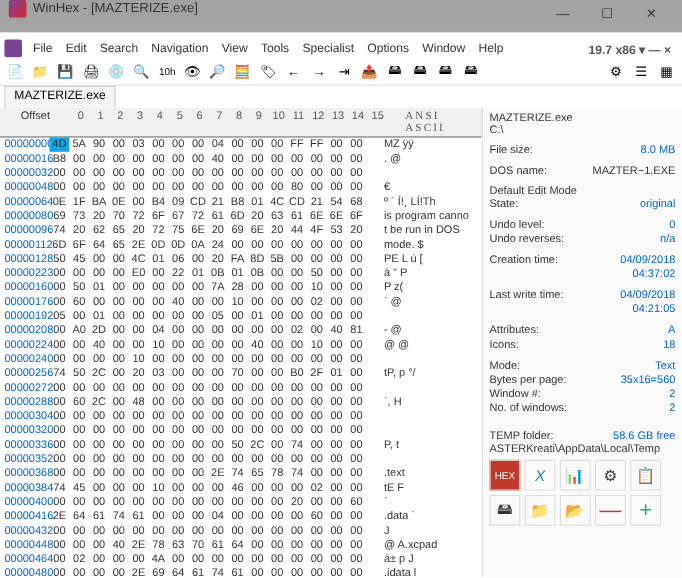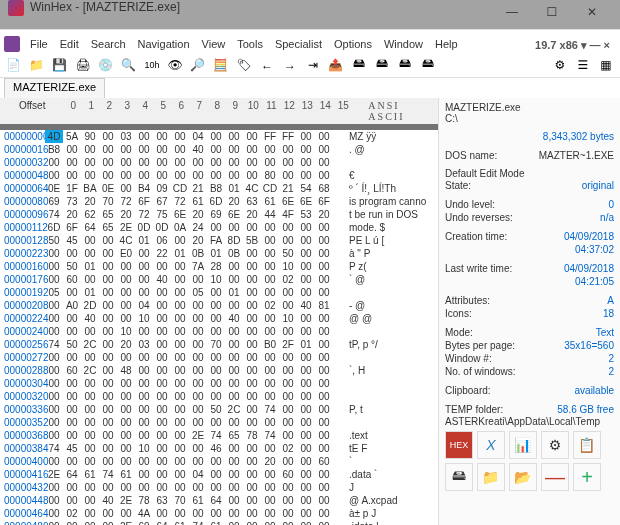--- a/index.html
+++ b/index.html
@@ -11,21 +11,21 @@
 .winbtn div { width:40px; height:24px; display:flex; align-items:center; justify-content:center; font-size:12px; color:#333; }
 .menubar { height:22px; display:flex; align-items:flex-end; padding:0 4px; gap:0; }
 .menubar .menu { padding:2px 6px; font-size:11px; color:#333; }
 .menubar .menu-icon { width:16px; height:16px; background:#7b4397; border-radius:2px; margin-right:4px; }
 .menubar .version { margin-left:auto; font-size:11px; color:#555; padding-right:6px;font-weight:bold; }
 .toolbar { height:26px; display:flex; align-items:center; padding:0 4px; gap:3px; border-bottom:1px solid #e0e0e0; }
 .tbtn { width:20px; height:20px; display:flex; align-items:center; justify-content:center; font-size:12px; }
 .tab { height:20px; background:#f5f5f5; border:1px solid #ccc; border-bottom:none; padding:2px 8px; font-size:11px; display:inline-block; margin-left:4px; }
 .main { display:flex; height:calc(525px - 30px - 22px - 26px - 20px); }
 .hexpane { flex:1; overflow:hidden; font-family:Consolas,monospace; font-size:10px; color:#333; }
-.hexhdr { display:flex; background:#f0f0f0; padding:2px 0; border-bottom:6px solid #737373; }
+.hexhdr { display:flex; background:#f0f0f0; padding:2px 0; border-bottom:1px solid #737373; }
 .offcol { width:66px; text-align:center; color:#333; font-weight:normal; }
 .hexcol { width:18px; text-align:center; color:#555; }
 .asciilbl { margin-left:16px; color:#555; letter-spacing:2px;font-family:Liberation Serif, serif; }
 .hexrow { display:flex; height:13px; line-height:13px; white-space:nowrap; }
 .hexrow .off { width:45px; text-align:left; padding-left:4px; color:#0066cc; }
 .hexrow .hb { width:18px; text-align:center; color:#333; }
 .hexrow .hb.sel { background:#0ea5e9; }
 .hexrow .asc { margin-left:16px; color:#333; }
 .sidepane { width:182px; border-left:1px solid #ddd; padding:4px 6px; font-size:10px; color:#333; background:#fafafa; }
 .sidepane .fn { font-weight:normal; color:#333; }
@@ -738,22 +738,22 @@
           <div class="asc">.idata l</div>
         </div>
       </div>
   </div>
 
   <div class="sidepane">
     <div class="fn">MAZTERIZE.exe</div>
     <div>C:\</div>
     <div class="spsep"></div>
     <div class="sprow">
-        <span></span>
-        <span class="val">8,343,302 bytes</span>
+        <span class="lbl">File size:</span>
+        <span class="val">8.0 MB</span>
       </div>
     <div class="spsep"></div>
     <div class="sprow">
         <span class="lbl">DOS name:</span>
         <span class="val black">MAZTER~1.EXE</span>
       </div>
     <div class="spsep"></div>
     <div class="lbl">Default Edit Mode</div>
     <div class="sprow">
         <span class="lbl">State:</span>
@@ -806,24 +806,20 @@
       </div>
     <div class="sprow">
         <span class="lbl">Window #:</span>
         <span class="val">2</span>
       </div>
     <div class="sprow">
         <span class="lbl">No. of windows:</span>
         <span class="val">2</span>
       </div>
     <div class="spsep"></div>
-    <div class="sprow">
-        <span class="lbl">Clipboard:</span>
-        <span class="val">available</span>
-      </div>
     <div class="spsep"></div>
     <div class="sprow">
         <span class="lbl">TEMP folder:</span>
         <span class="val">58.6 GB free</span>
       </div>
     <div style="font-size:10px;color:#333">ASTERKreati\AppData\Local\Temp</div>
     <div class="bottomicons">
       <div class="bicon" style="background:#c0392b;color:#fff;font-size:9px">HEX</div>
       <div class="bicon" style="color:#2980b9;font-style:italic">X</div>
       <div class="bicon">📊</div>

